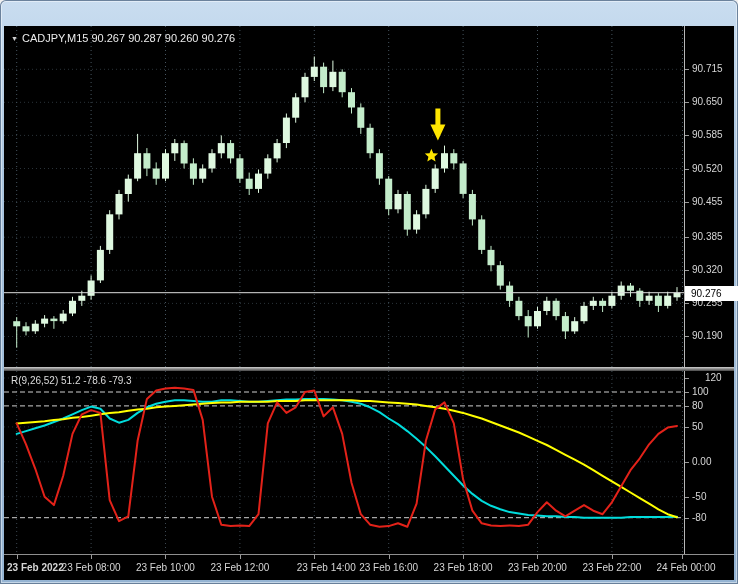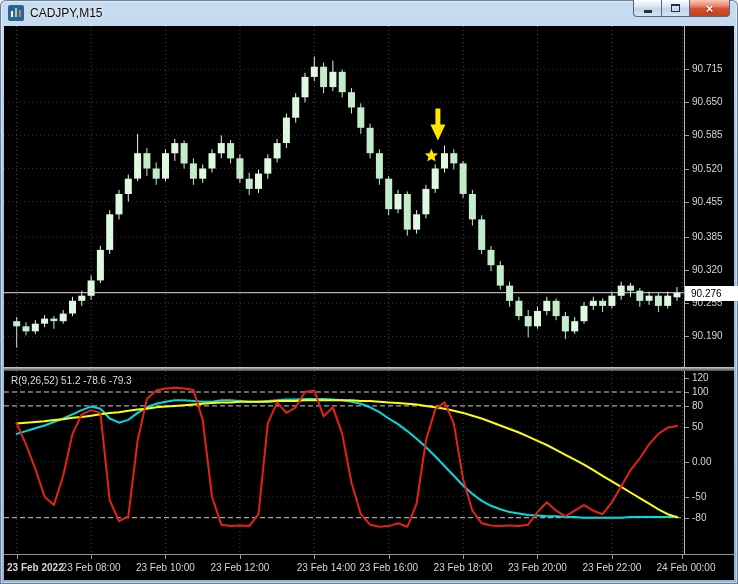--- a/index.html
+++ b/index.html
@@ -55,42 +55,20 @@
     border-top:1px solid #8f8f8f; color:#d6d6d6; font-size:10px; }
   .tlabel { position:absolute; top:7px; white-space:nowrap; }
   .tlabel.date { font-weight:bold; }
   .ttick { position:absolute; top:0; width:1px; height:4px; background:#9a9a9a; }
 </style>
 </head>
 <body>
 
 <div class="window">
 
-  <div class="titlebar">
-    <div class="win-icon">
-      <svg viewBox="0 0 16 16" width="16" height="16">
-        <rect width="16" height="16" rx="2" fill="#2a6496"></rect>
-        <rect x="3" y="6" width="2" height="6" fill="#ffffff"></rect>
-        <rect x="7" y="3" width="2" height="9" fill="#9fd89f"></rect>
-        <rect x="11" y="5" width="2" height="7" fill="#e07060"></rect>
-      </svg>
-    </div>
-    <span class="title">CADJPY,M15</span>
-    <div class="controls">
-      <div class="btn min">
-        <div class="glyph-min"></div>
-      </div>
-      <div class="btn max">
-        <div class="glyph-max"></div>
-      </div>
-      <div class="btn close">
-        <span class="glyph-close">×</span>
-      </div>
-    </div>
-  </div>
 
   <div class="client">
     <svg id="main-svg" width="680" height="341">
         <g>
           <line x1="12.7" y1="0" x2="12.7" y2="341" stroke="#46545f" stroke-width="1" stroke-dasharray="1 3"></line>
           <line x1="87.1" y1="0" x2="87.1" y2="341" stroke="#46545f" stroke-width="1" stroke-dasharray="1 3"></line>
           <line x1="161.5" y1="0" x2="161.5" y2="341" stroke="#46545f" stroke-width="1" stroke-dasharray="1 3"></line>
           <line x1="235.9" y1="0" x2="235.9" y2="341" stroke="#46545f" stroke-width="1" stroke-dasharray="1 3"></line>
           <line x1="310.3" y1="0" x2="310.3" y2="341" stroke="#46545f" stroke-width="1" stroke-dasharray="1 3"></line>
           <line x1="384.7" y1="0" x2="384.7" y2="341" stroke="#46545f" stroke-width="1" stroke-dasharray="1 3"></line>
@@ -252,20 +230,24 @@
           <line x1="663.7" y1="265.7" x2="663.7" y2="282.5" stroke="#dff8e0" stroke-width="1"></line>
           <rect x="660.2" y="269.7" width="7" height="10.2" fill="#dff8e0"></rect>
           <line x1="673.0" y1="261.1" x2="673.0" y2="274.8" stroke="#dff8e0" stroke-width="1"></line>
           <rect x="669.5" y="266.7" width="7" height="4.6" fill="#dff8e0"></rect>
         </g>
         <line x1="0" y1="266.7" x2="680" y2="266.7" stroke="#dedede" stroke-width="1"></line>
         <polygon points="431.4,82.5 436.4,82.5 436.4,98.5 441.4,98.5 433.9,114.5 426.4,98.5 431.4,98.5" fill="#ffe600"></polygon>
         <polygon points="427.4,122.8 429.3,127.2 434.1,127.6 430.5,130.8 431.5,135.4 427.4,133.0 423.3,135.4 424.4,130.8 420.8,127.6 425.5,127.2" fill="#ffe600"></polygon>
       </svg>
 
+    <div class="ohlc">
+      <span class="marker">▼</span>
+      <span>CADJPY,M15 90.267 90.287 90.260 90.276</span>
+    </div>
 
     <div class="separator"></div>
 
     <svg id="ind-svg" width="680" height="183">
         <g>
           <line x1="12.7" y1="0" x2="12.7" y2="183" stroke="#3c4750" stroke-width="1" stroke-dasharray="1 3"></line>
           <line x1="87.1" y1="0" x2="87.1" y2="183" stroke="#3c4750" stroke-width="1" stroke-dasharray="1 3"></line>
           <line x1="161.5" y1="0" x2="161.5" y2="183" stroke="#3c4750" stroke-width="1" stroke-dasharray="1 3"></line>
           <line x1="235.9" y1="0" x2="235.9" y2="183" stroke="#3c4750" stroke-width="1" stroke-dasharray="1 3"></line>
           <line x1="310.3" y1="0" x2="310.3" y2="183" stroke="#3c4750" stroke-width="1" stroke-dasharray="1 3"></line>
@@ -305,21 +287,21 @@
         <div class="tick" style="top: 169.59px;">90.455</div>
         <div class="ptick" style="top: 175.59px;"></div>
         <div class="tick" style="top: 205.216px;">90.385</div>
         <div class="ptick" style="top: 211.216px;"></div>
         <div class="tick" style="top: 238.299px;">90.320</div>
         <div class="ptick" style="top: 244.299px;"></div>
         <div class="tick" style="top: 271.381px;">90.255</div>
         <div class="ptick" style="top: 277.381px;"></div>
         <div class="tick" style="top: 304.463px;">90.190</div>
         <div class="ptick" style="top: 310.463px;"></div>
-        <div class="tick" style="top: 345.985px;">120</div>
+        <div class="tick" style="top: 345.985px; margin-left: 13px;">120</div>
         <div class="ptick" style="top: 351.985px;"></div>
         <div class="tick" style="top: 359.954px;">100</div>
         <div class="ptick" style="top: 365.954px;"></div>
         <div class="tick" style="top: 373.924px;">80</div>
         <div class="ptick" style="top: 379.924px;"></div>
         <div class="tick" style="top: 394.878px;">50</div>
         <div class="ptick" style="top: 400.878px;"></div>
         <div class="tick" style="top: 429.802px;">0.00</div>
         <div class="ptick" style="top: 435.802px;"></div>
         <div class="tick" style="top: 464.725px;">-50</div>

